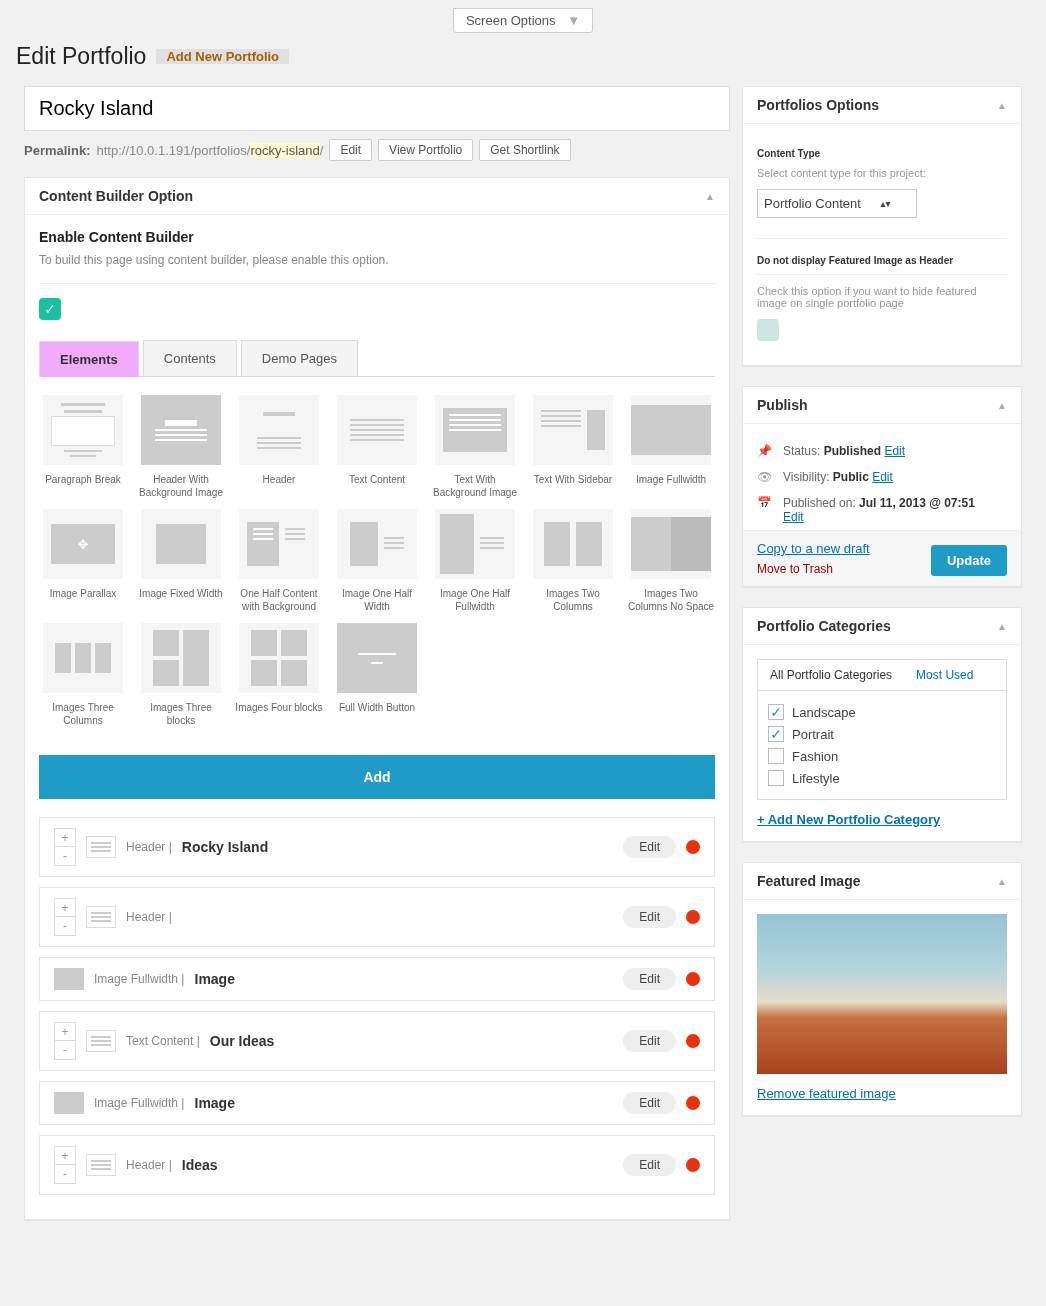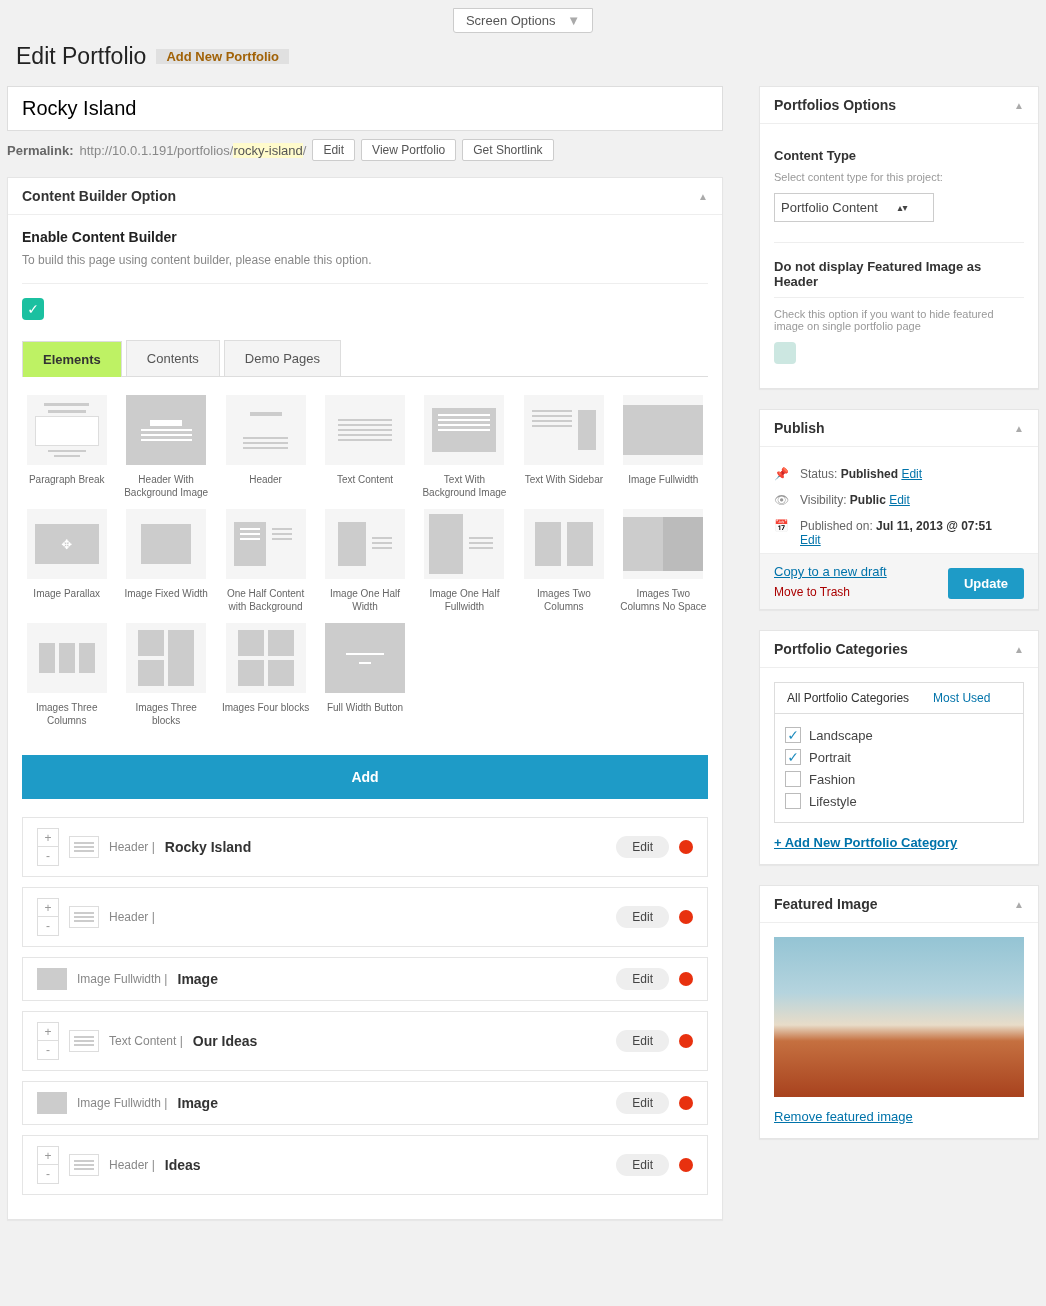--- a/index.html
+++ b/index.html
@@ -5,21 +5,21 @@
 * { box-sizing: border-box; margin: 0; padding: 0; }
 body { font-family: -apple-system, "Helvetica Neue", Arial, sans-serif; font-size: 13px; color: #444; background: #f1f1f1; width: 1046px; }
 .top-bar { display: flex; justify-content: center; padding: 8px 16px 0; }
 .screen-opts { background: #fff; border: 1px solid #ccc; padding: 4px 12px; font-size: 13px; color: #555; cursor: pointer; border-radius: 0 0 3px 3px; }
 .screen-opts .triangle { display: inline-block; margin-left: 8px; color: #aaa; }
 
 .page-header { display: flex; align-items: center; gap: 10px; padding: 10px 16px 16px; }
 .page-header h1 { font-size: 23px; font-weight: 400; color: #222; }
 .add-new-btn { background: #e0e0e0; color: #a16207; padding: 0 10px; font-size: 13px; border: none; font-weight: 700; cursor: pointer; }
 
-.main-wrap { display: flex; gap: 36px; padding: 0 7px 30px; }
+.main-wrap { display: flex; gap: 12px; padding: 0 24px 30px; }
 .main-col { flex: 1; min-width: 0; }
 .side-col { width: 280px; flex-shrink: 0; }
 
 .title-input { width: 100%; font-size: 20px; padding: 10px 14px; border: 1px solid #ddd; background: #fff; }
 .permalink-row { display: flex; align-items: center; gap: 6px; padding: 8px 0 16px; font-size: 13px; color: #555; flex-wrap: wrap; }
 .permalink-row .label { font-weight: 600; color: #666; }
 .permalink-row .url { color: #888; }
 .permalink-row .slug { background: #fffbcc; }
 .small-btn { background: #fff; border: 1px solid #ccc; padding: 3px 10px; font-size: 12px; color: #555; cursor: pointer; border-radius: 2px; }
 
@@ -30,21 +30,21 @@
 .metabox-body { padding: 14px; }
 
 .sub-title { font-size: 14px; font-weight: 600; color: #222; padding-bottom: 8px; }
 .sub-desc { font-size: 12px; color: #888; padding-bottom: 16px; border-bottom: 1px solid #eee; margin-bottom: 14px; }
 
 .check-teal { width: 22px; height: 22px; background: #1bc0a0; border-radius: 4px; display: flex; align-items: center; justify-content: center; color: #fff; font-size: 14px; cursor: pointer; }
 .check-teal.empty { background: #cce7e1; }
 
 .cb-tabs { display: flex; gap: 0; margin-top: 20px; border-bottom: 1px solid #ddd; }
 .cb-tab { padding: 10px 20px; background: #f4f4f4; border: 1px solid #ddd; border-bottom: none; margin-right: 4px; font-size: 13px; color: #555; cursor: pointer; }
-.cb-tab.active { background: #bef264; color: #333; font-weight: 600; position: relative; top: 1px; }
+.cb-tab.active { background: #f0abfc; color: #333; font-weight: 600; position: relative; top: 1px; }
 
 .elements-grid { display: grid; grid-template-columns: repeat(7, 1fr); gap: 10px; padding: 18px 0; }
 .elem-item { text-align: center; }
 .elem-thumb { width: 80px; height: 70px; background: #f5f5f5; margin: 0 auto 8px; padding: 8px; display: flex; flex-direction: column; gap: 3px; align-items: center; justify-content: center; cursor: pointer; }
 .elem-label { font-size: 10px; color: #666; line-height: 1.3; min-height: 26px; }
 
 .add-bar { background: #1e9bc7; color: #fff; text-align: center; padding: 14px; font-size: 14px; font-weight: 600; cursor: pointer; margin: 10px 0 18px; }
 
 .block-item { border: 1px solid #e5e5e5; background: #fff; margin-bottom: 10px; padding: 10px 14px; display: flex; align-items: center; gap: 10px; }
 .block-controls { display: flex; flex-direction: column; border: 1px solid #ddd; }
@@ -53,21 +53,21 @@
 .block-icon { width: 30px; height: 22px; background: #fff; border: 1px solid #ddd; display: flex; flex-direction: column; gap: 2px; padding: 4px; justify-content: center; }
 .block-icon .line { height: 2px; background: #ccc; }
 .block-icon.solid { background: #ccc; border: none; }
 .block-type { font-size: 12px; color: #888; }
 .block-title { font-size: 14px; font-weight: 600; color: #333; }
 .block-spacer { flex: 1; }
 .edit-pill { background: #eee; border-radius: 12px; padding: 4px 16px; font-size: 12px; color: #444; cursor: pointer; border: none; }
 .del-dot { width: 14px; height: 14px; background: #e8310f; border-radius: 50%; cursor: pointer; }
 
 .side-section { padding: 10px 0; }
-.side-label { font-size: 13px; color: #333; font-weight: 600; margin-bottom: 8px; }
+.side-label { font-size: 10px; color: #333; font-weight: 600; margin-bottom: 8px; }
 .side-help { font-size: 11px; color: #999; margin-bottom: 10px; }
 .side-select { width: 160px; padding: 6px; font-size: 13px; border: 1px solid #ccc; background: #fff; cursor: pointer; }
 .side-select::after { content: ""; }
 
 .pub-row { display: flex; align-items: center; gap: 10px; padding: 6px 0; font-size: 12px; color: #666; }
 .pub-row .icon { color: #999; width: 16px; }
 .pub-row b { color: #333; }
 .pub-link { color: #0073aa; text-decoration: underline; cursor: pointer; }
 
 .pub-footer { background: #f5f5f5; padding: 10px 14px; border-top: 1px solid #eee; display: flex; justify-content: space-between; align-items: flex-end; }

